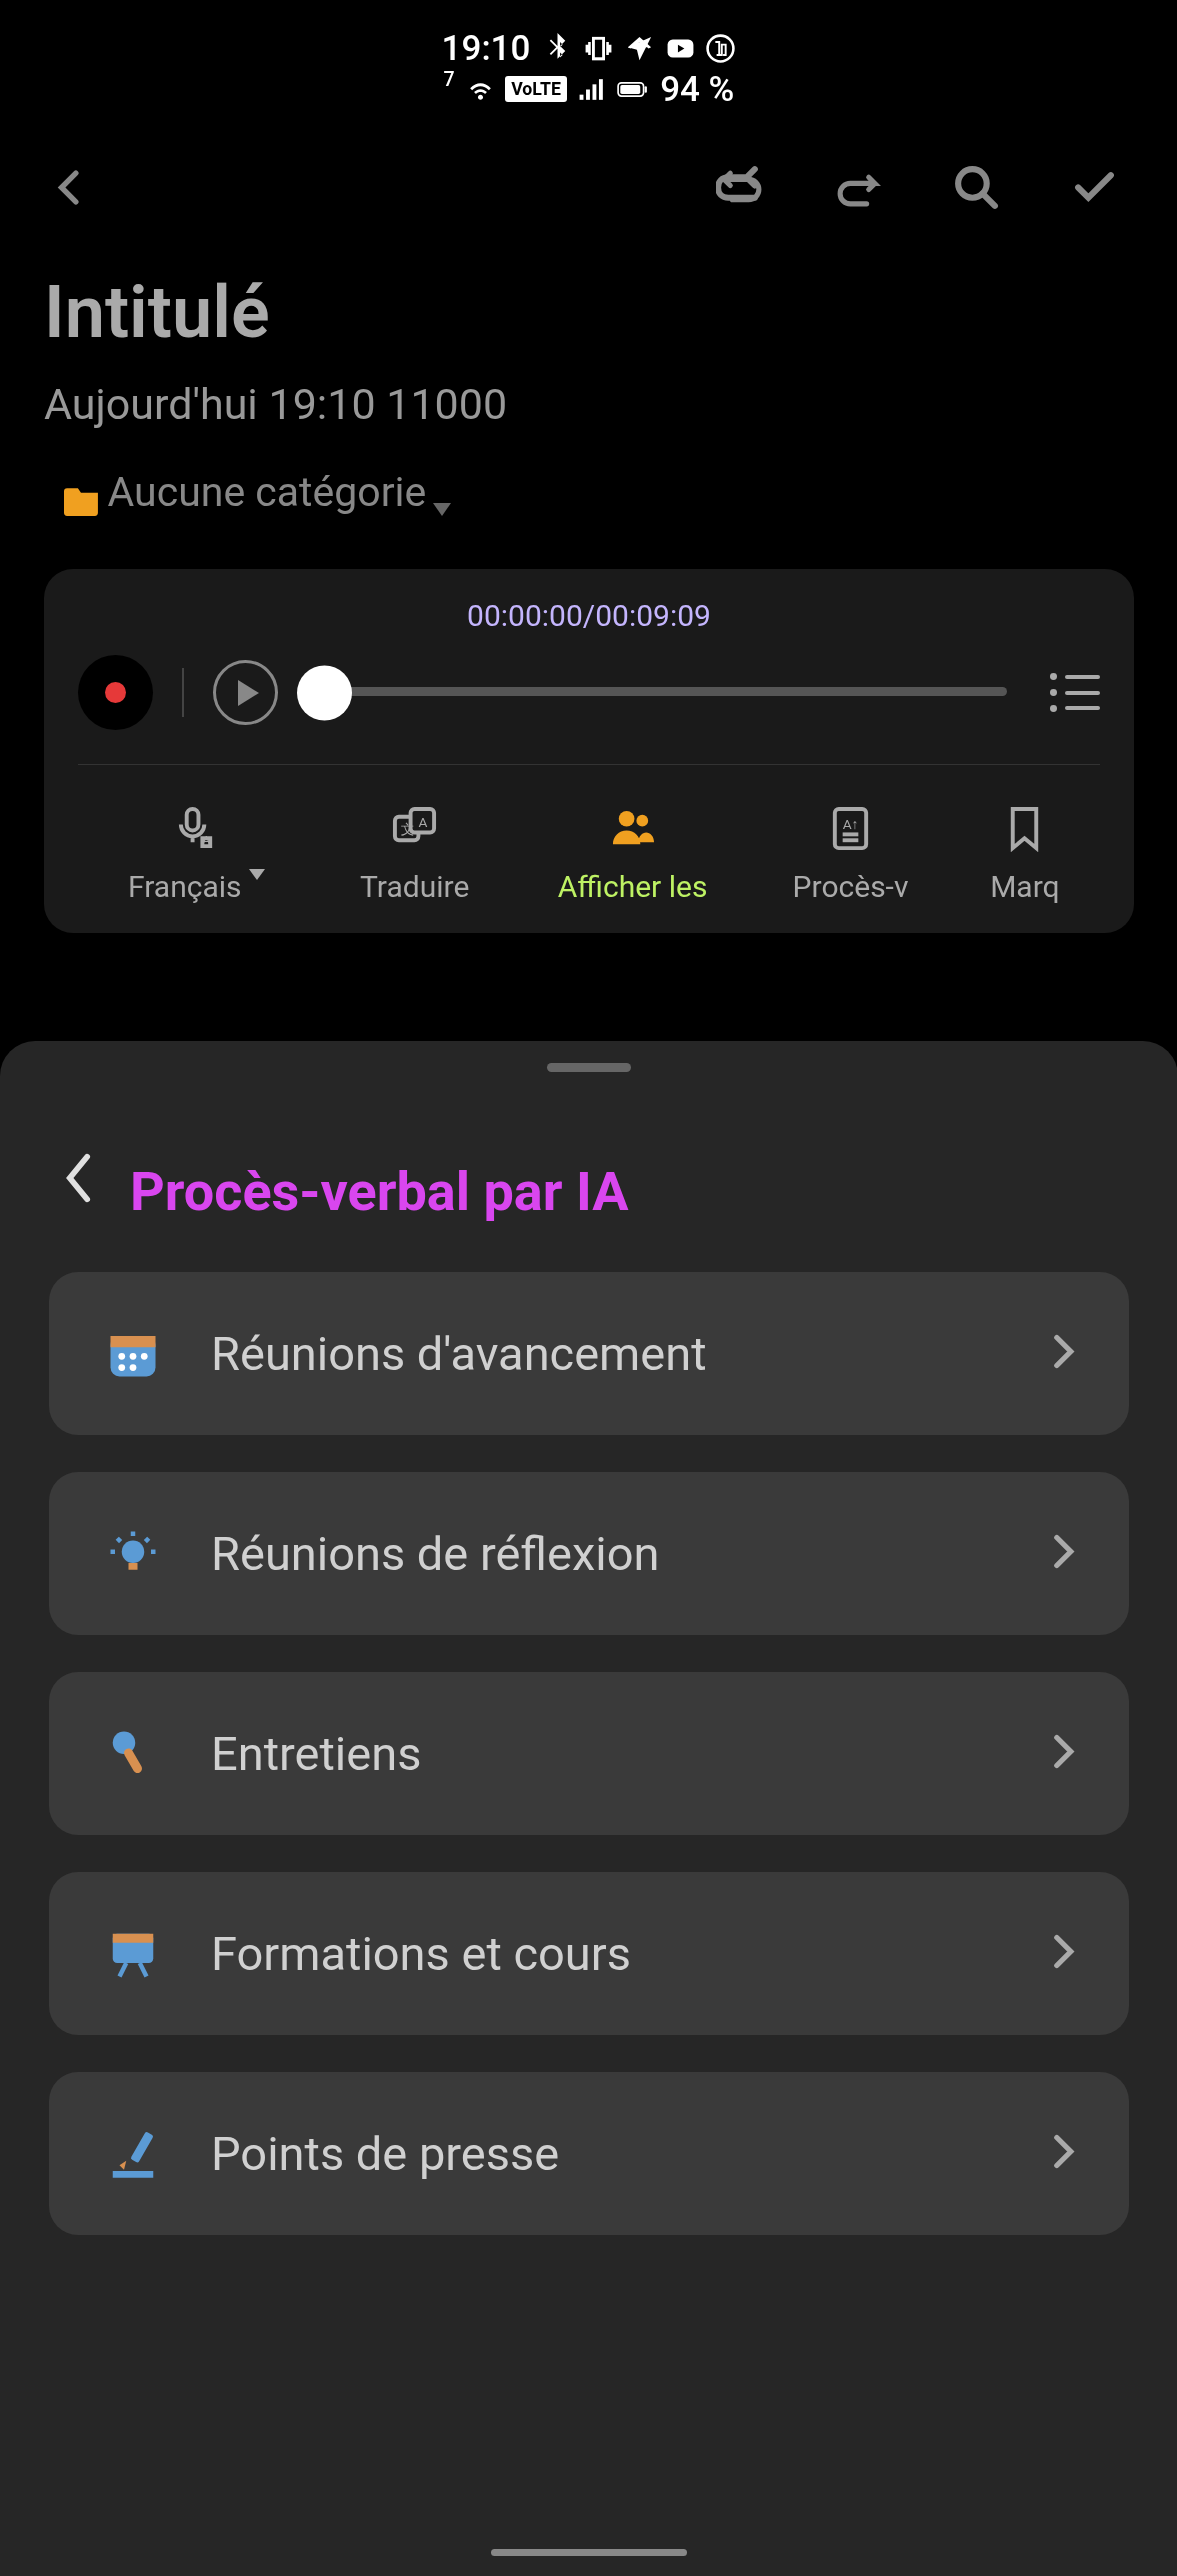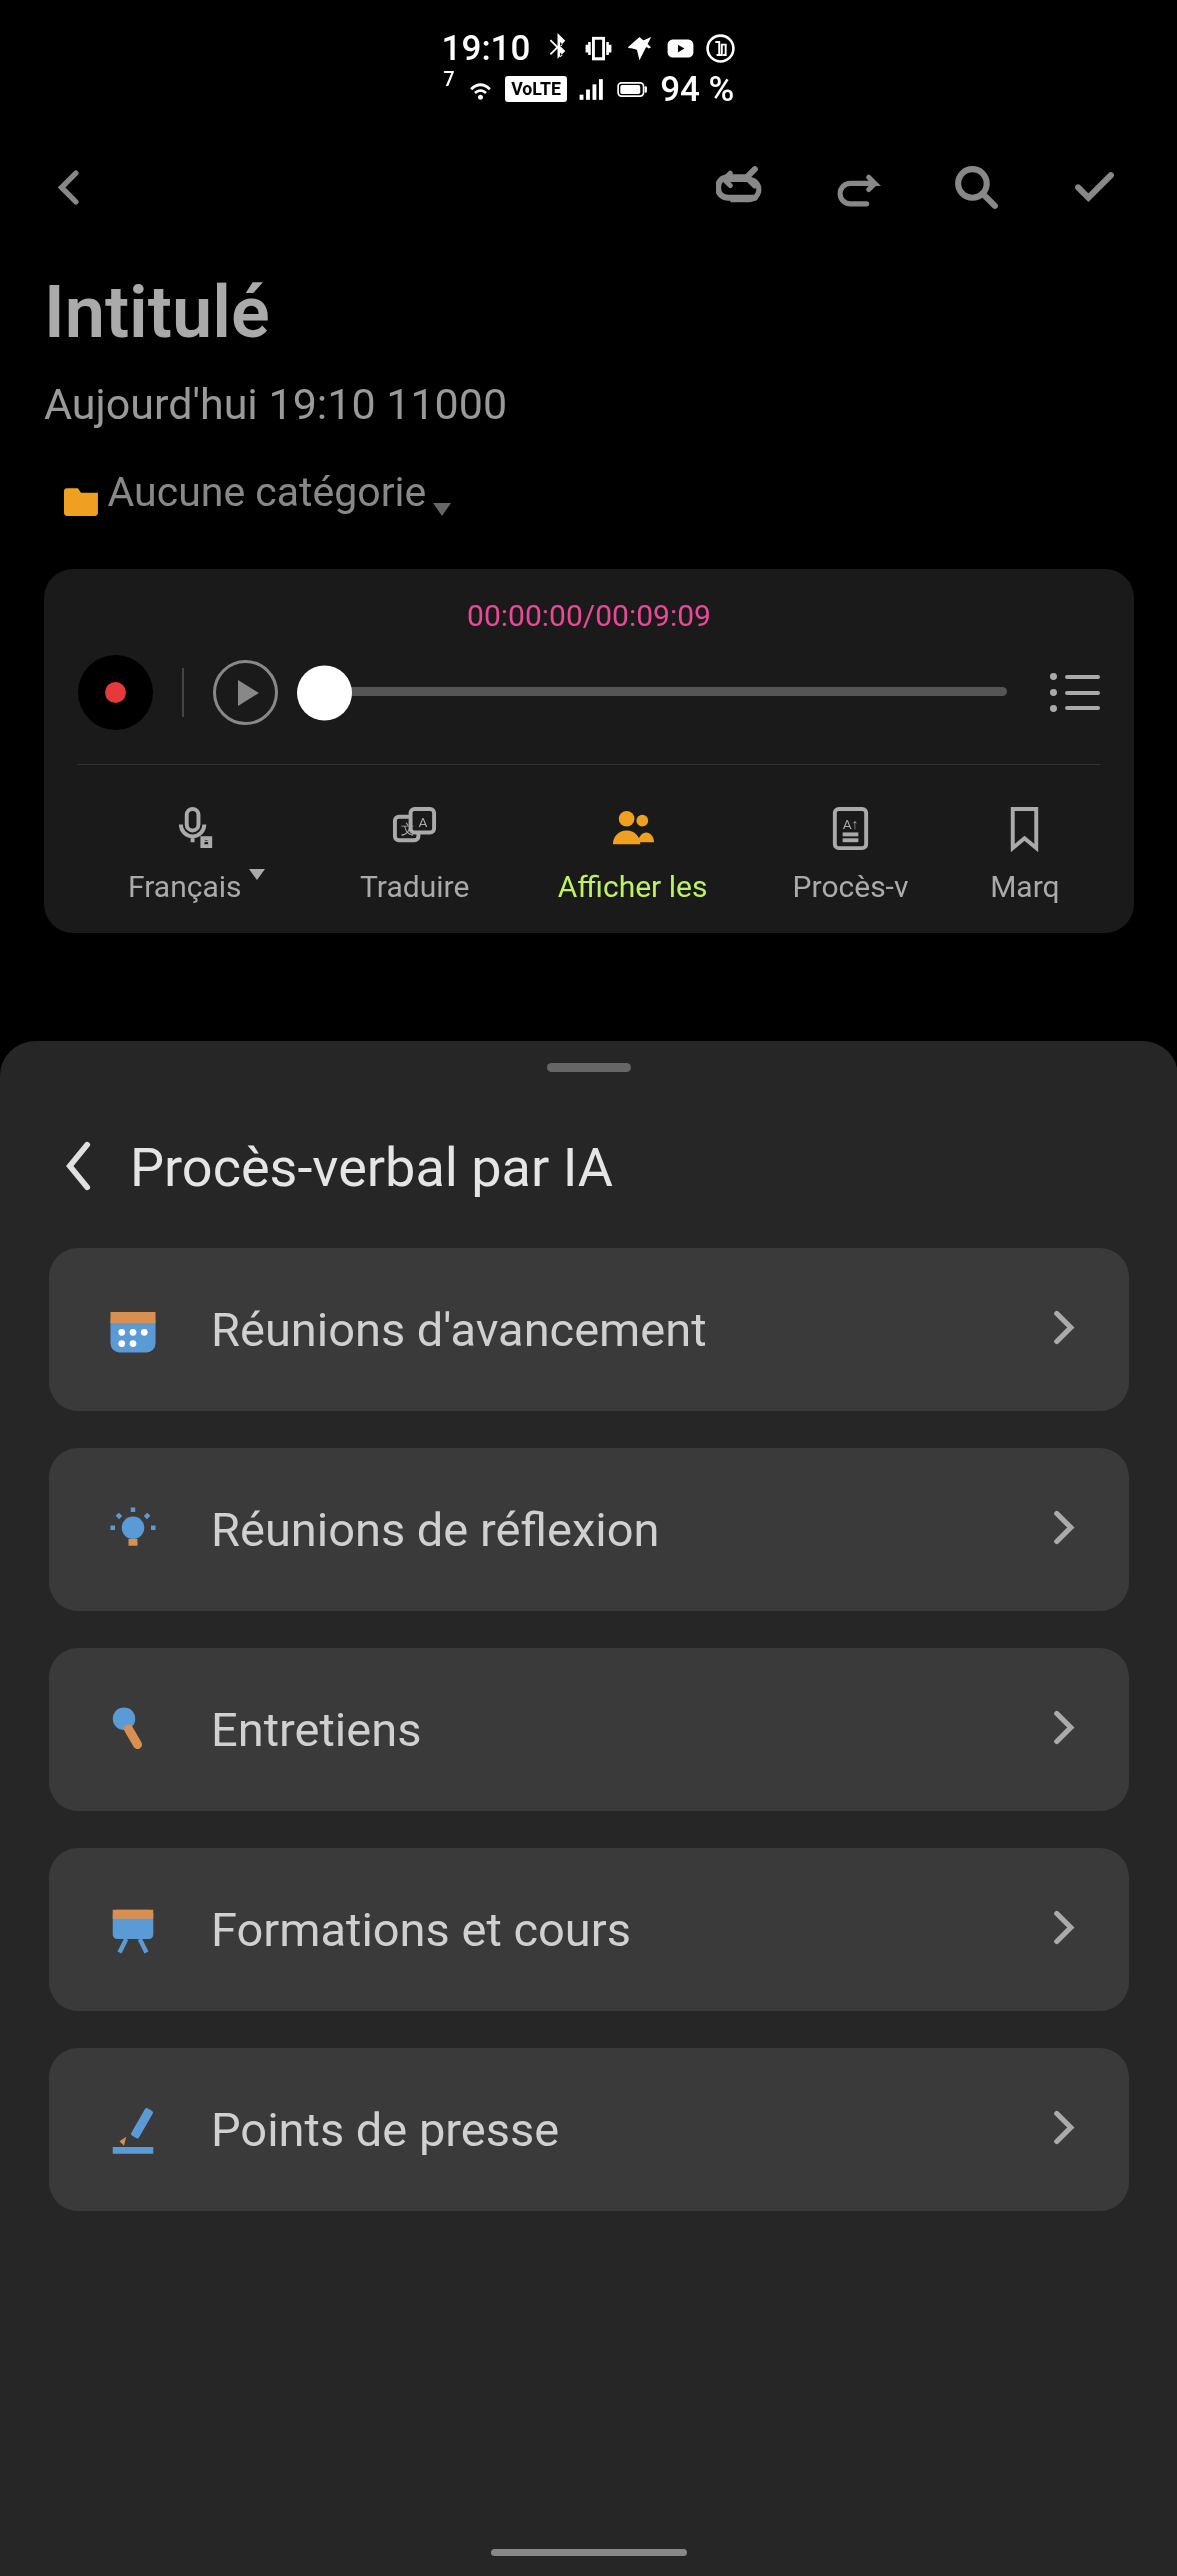--- a/index.html
+++ b/index.html
@@ -59,21 +59,21 @@
 .folder-icon { width: 37px; height: 31px; }
 .category-text { font-size: 41px; color: #888; }
 .dropdown-tri { width: 0; height: 0; border-left: 9.8px solid transparent; border-right: 9.8px solid transparent; border-top: 13.7px solid #666; }
 
 .player-card {
   background: #1a1a1a;
   border-radius: 29px;
   margin: 14.7px 44px 0;
   padding: 29px 34px 29px;
 }
-.timestamp { text-align: center; font-size: 30px; color: #ec4899; margin-bottom: 21.6px; }
+.timestamp { text-align: center; font-size: 30px; color: #c4b5fd; margin-bottom: 21.6px; }
 .player-row { display: flex; align-items: center; gap: 29px; }
 .record-btn { width: 75px; height: 75px; border-radius: 50%; background: #000; display: flex; align-items: center; justify-content: center; }
 .record-dot { width: 21.6px; height: 21.6px; border-radius: 50%; background: #e63939; }
 .divider-v { width: 2px; height: 49px; background: #444; }
 .play-btn { width: 65px; height: 65px; border-radius: 50%; border: 3.9px solid #888; display: flex; align-items: center; justify-content: center; }
 .play-tri { width: 0; height: 0; border-top: 13.7px solid transparent; border-bottom: 13.7px solid transparent; border-left: 21.6px solid #888; margin-left: 5.9px; }
 .progress-wrap { flex: 1; position: relative; height: 11.8px; }
 .progress-track { height: 9.8px; background: #555; border-radius: 4.9px; width: 100%; }
 .progress-knob { width: 55px; height: 55px; background: #fff; border-radius: 50%; position: absolute; left: -9.8px; top: 50%; transform: translateY(-50%); }
 .list-btn { display: flex; flex-direction: column; gap: 8.8px; margin-left: 14.7px; }
@@ -101,21 +101,21 @@
   left: 0;
   right: 0;
   background: #262626;
   border-radius: 35px 35px 0 0;
   padding: 21.6px 0 98px;
   height: 1535px;
 }
 .sheet-handle { width: 84px; height: 9.8px; background: #666; border-radius: 4.9px; margin: 0 auto 54px; }
 .sheet-header { display: flex; align-items: center; gap: 34px; padding: 9.8px 59px 49px; }
 .sheet-back svg { width: 37px; height: 54px; fill: #e0e0e0; }
-.sheet-title { font-size: 54px; font-weight: 400; color: #e5e5e5; }
+.sheet-title { font-size: 54px; font-weight: 700; color: #d946ef; margin-top: 24px; }
 .option-list { display: flex; flex-direction: column; gap: 37px; padding: 0 49px; }
 .option-item { background: #3a3a3a; border-radius: 29px; padding: 52px 54px; display: flex; align-items: center; gap: 49px; }
 .option-icon { width: 59px; height: 59px; display: flex; align-items: center; justify-content: center; }
 .option-icon svg { width: 54px; height: 54px; }
 .option-label { flex: 1; font-size: 47px; color: #d0d0d0; }
 .option-chevron svg { width: 21.6px; height: 35px; fill: #aaa; }
 
 .nav-indicator { position: absolute; bottom: 19.6px; left: 50%; transform: translateX(-50%); width: 196px; height: 7.9px; background: #888; border-radius: 3.9px; }
 </style>
 </head>

